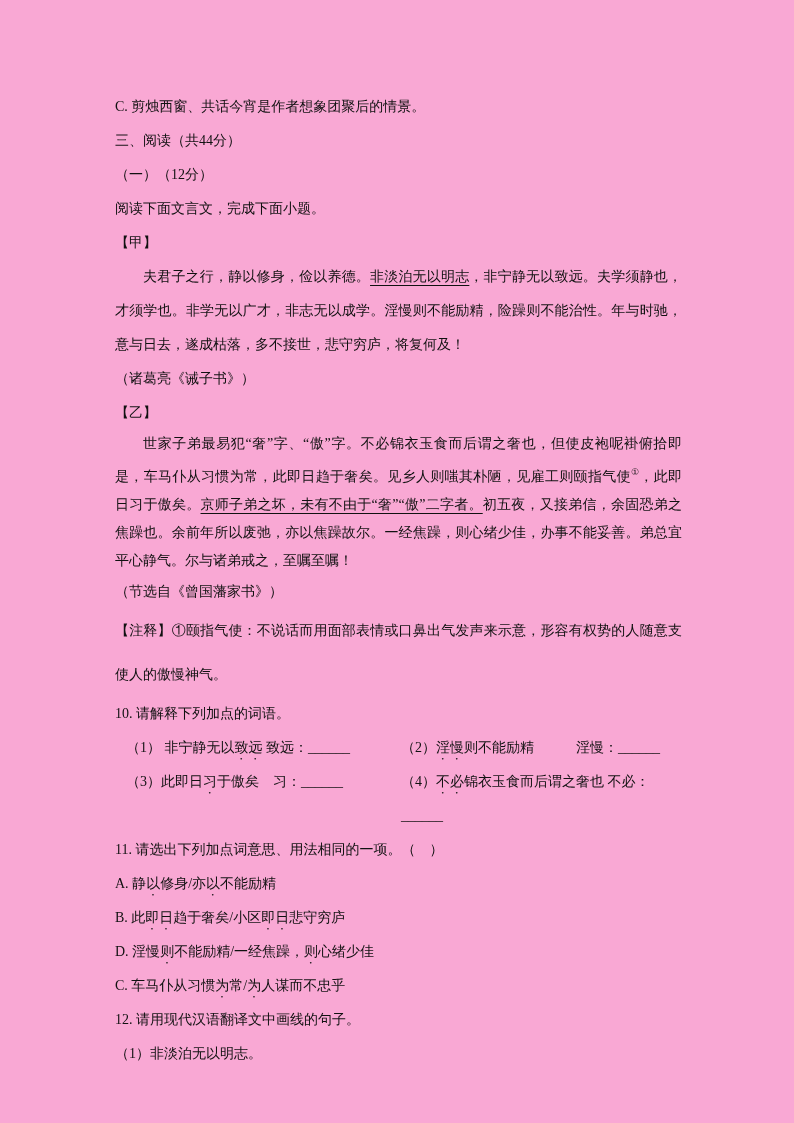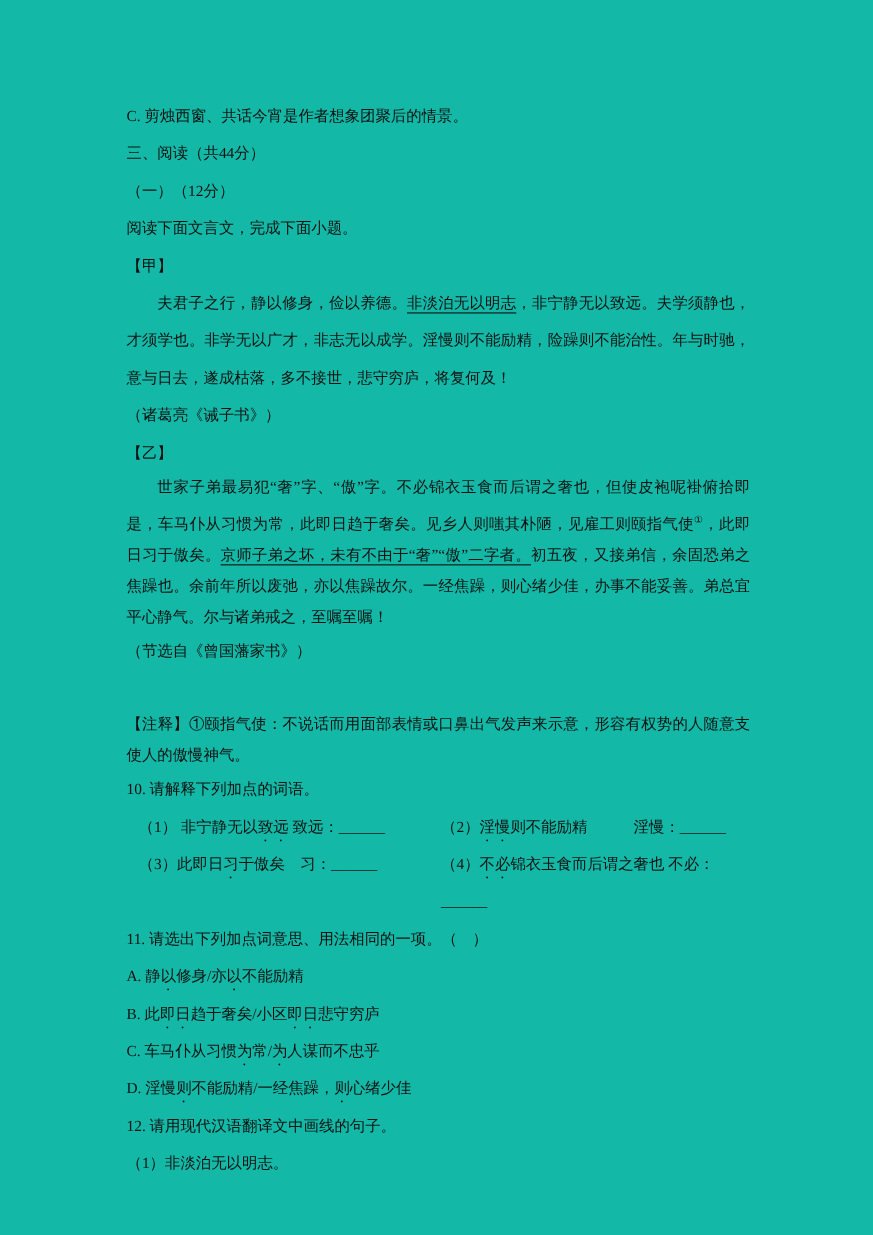--- a/index.html
+++ b/index.html
@@ -7,27 +7,27 @@
   body {
     font-family: "Liberation Serif", "DejaVu Serif", serif;
     color: #111111;
     font-size: 14px;
   }
   .page {
     width: 794px;
     height: 1123px;
     padding: 90px 112px 0 115px;
     overflow: hidden;
-    background: #14b8a6;
+    background: #f9a8d4;
   }
   .line { line-height: 34px; }
   .para { line-height: 34px; text-align: justify; }
   .indent { text-indent: 2em; }
   .tight { line-height: 28px; }
-  .note-para { line-height: 28px; text-align: justify; margin-top: 36px; }
+  .note-para { line-height: 44px; text-align: justify; }
   .right { text-align: left; }
   .row { display: flex; line-height: 34px; }
   .col1 { width: 275px; flex: 0 0 auto; margin-left: 11px; }
   .col2 { width: 175px; flex: 0 0 auto; }
   .colr { flex: 1 1 auto; }
   .sup { font-size: 9px; vertical-align: 6px; }
   .u { text-decoration: underline; text-underline-offset: 4px; }
   .dot {
     -webkit-text-emphasis: filled dot #111;
     -webkit-text-emphasis-position: under right;
@@ -62,19 +62,19 @@
     <span class="colr">淫慢：______</span>
   </div>
   <div class="row">
     <span class="col1"><span>（3）此即日</span><span class="dot">习</span><span>于傲矣　习：______</span></span>
     <span class="colr"><span>（4）</span><span class="dot">不必</span><span>锦衣玉食而后谓之奢也 不必：______</span></span>
   </div>
 
   <p class="line">11. 请选出下列加点词意思、用法相同的一项。（　）</p>
   <p class="line"><span>A. 静</span><span class="dot">以</span><span>修身/亦</span><span class="dot">以</span><span>不能励精</span></p>
   <p class="line"><span>B. 此</span><span class="dot">即日</span><span>趋于奢矣/小区</span><span class="dot">即日</span><span>悲守穷庐</span></p>
+  <p class="line"><span>D. 淫慢</span><span class="dot">则</span><span>不能励精/一经焦躁，</span><span class="dot">则</span><span>心绪少佳</span></p>
   <p class="line"><span>C. 车马仆从习惯</span><span class="dot">为</span><span>常/</span><span class="dot">为</span><span>人谋而不忠乎</span></p>
-  <p class="line"><span>D. 淫慢</span><span class="dot">则</span><span>不能励精/一经焦躁，</span><span class="dot">则</span><span>心绪少佳</span></p>
 
   <p class="line">12. 请用现代汉语翻译文中画线的句子。</p>
   <p class="line">（1）非淡泊无以明志。</p>
 
 </div>
 
 </body></html>

